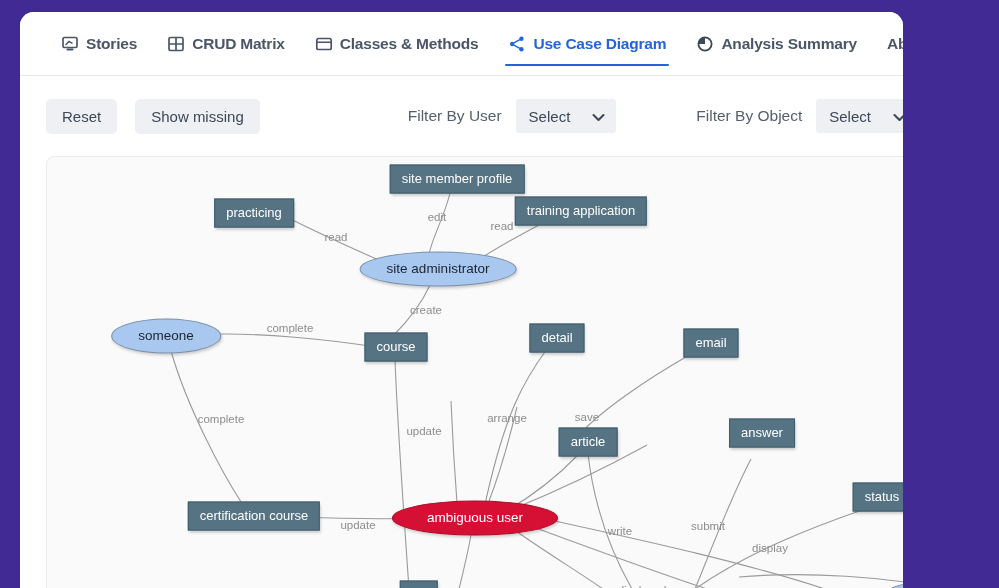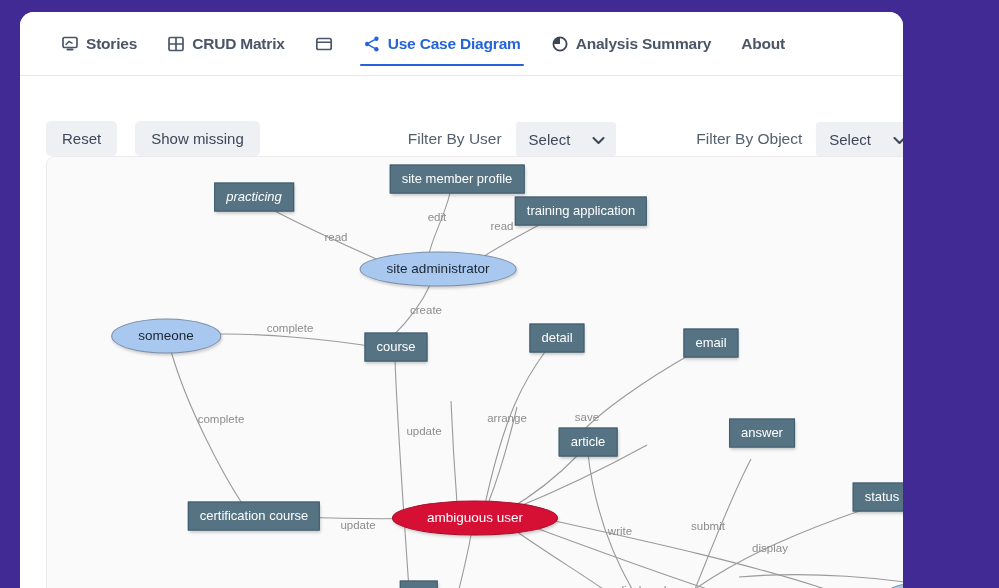--- a/index.html
+++ b/index.html
@@ -60,21 +60,21 @@
   }
   .nav-icon { display: flex; align-items: center; justify-content: center; width: 18px; height: 18px; flex: 0 0 18px; }
   .nav-icon svg { display: block; }
 
   
   .toolbar {
     position: absolute;
     left: 0; top: 64px;
     width: 979px; height: 80px;
     display: flex;
-    align-items: flex-end;
+    align-items: center;
     padding: 0 26px;
   }
   .tb-btn {
     background: #eef0f4;
     border: none;
     border-radius: 5px;
     color: #3d4758;
     font-family: "Liberation Sans", sans-serif;
     font-size: 15px;
     padding: 9px 16px;
@@ -199,20 +199,21 @@
         <span>CRUD Matrix</span>
       </div>
 
       <div class="nav-tab">
         <span class="nav-icon">
           <svg width="18" height="18" viewBox="0 0 18 18">
             <rect x="1.8" y="3.5" width="14.4" height="11" rx="1.8" fill="none" stroke="#4a5568" stroke-width="1.7"></rect>
             <line x1="1.8" y1="7.2" x2="16.2" y2="7.2" stroke="#4a5568" stroke-width="1.6"></line>
           </svg>
         </span>
+        <span>Classes &amp; Methods</span>
       </div>
 
       <div class="nav-tab active">
         <span class="nav-icon">
           <svg width="18" height="18" viewBox="0 0 18 18">
             <circle cx="13.4" cy="3.8" r="2.2" fill="#2563d9"></circle>
             <circle cx="13.4" cy="14.2" r="2.2" fill="#2563d9"></circle>
             <circle cx="4.2" cy="9" r="2.2" fill="#2563d9"></circle>
             <line x1="5.9" y1="7.9" x2="11.8" y2="4.7" stroke="#2563d9" stroke-width="1.5"></line>
             <line x1="5.9" y1="10.1" x2="11.8" y2="13.3" stroke="#2563d9" stroke-width="1.5"></line>
@@ -339,21 +340,21 @@
           <text class="edge-label" x="946" y="410" text-anchor="middle">download</text>
         </g>
       <g>
           <text class="edge-label" x="595" y="437" text-anchor="middle">displayed</text>
         </g>
 
       <ellipse cx="880" cy="440" rx="44" ry="15" fill="#a8c8f0" stroke="#7b8ea8" stroke-width="1"></ellipse>
     </svg>
 
     <div class="node-box" style="left:410px; top:22px;">site member profile</div>
-    <div class="node-box" style="left:207px; top:40px;font-style:italic;">practicing</div>
+    <div class="node-box" style="left:207px; top:56px;">practicing</div>
     <div class="node-box" style="left:534px; top:54px;">training application</div>
     <div class="node-ellipse" style="left:119px; top:179px;">someone</div>
     <div class="node-ellipse" style="left:391px; top:112px;">site administrator</div>
     <div class="node-box" style="left:349px; top:190px;">course</div>
     <div class="node-box" style="left:510px; top:181px;">detail</div>
     <div class="node-box" style="left:664px; top:186px;">email</div>
     <div class="node-box" style="left:541px; top:285px;">article</div>
     <div class="node-box" style="left:715px; top:276px;">answer</div>
     <div class="node-box" style="left:835px; top:340px;">status</div>
     <div class="node-box" style="left:207px; top:359px;">certification course</div>

